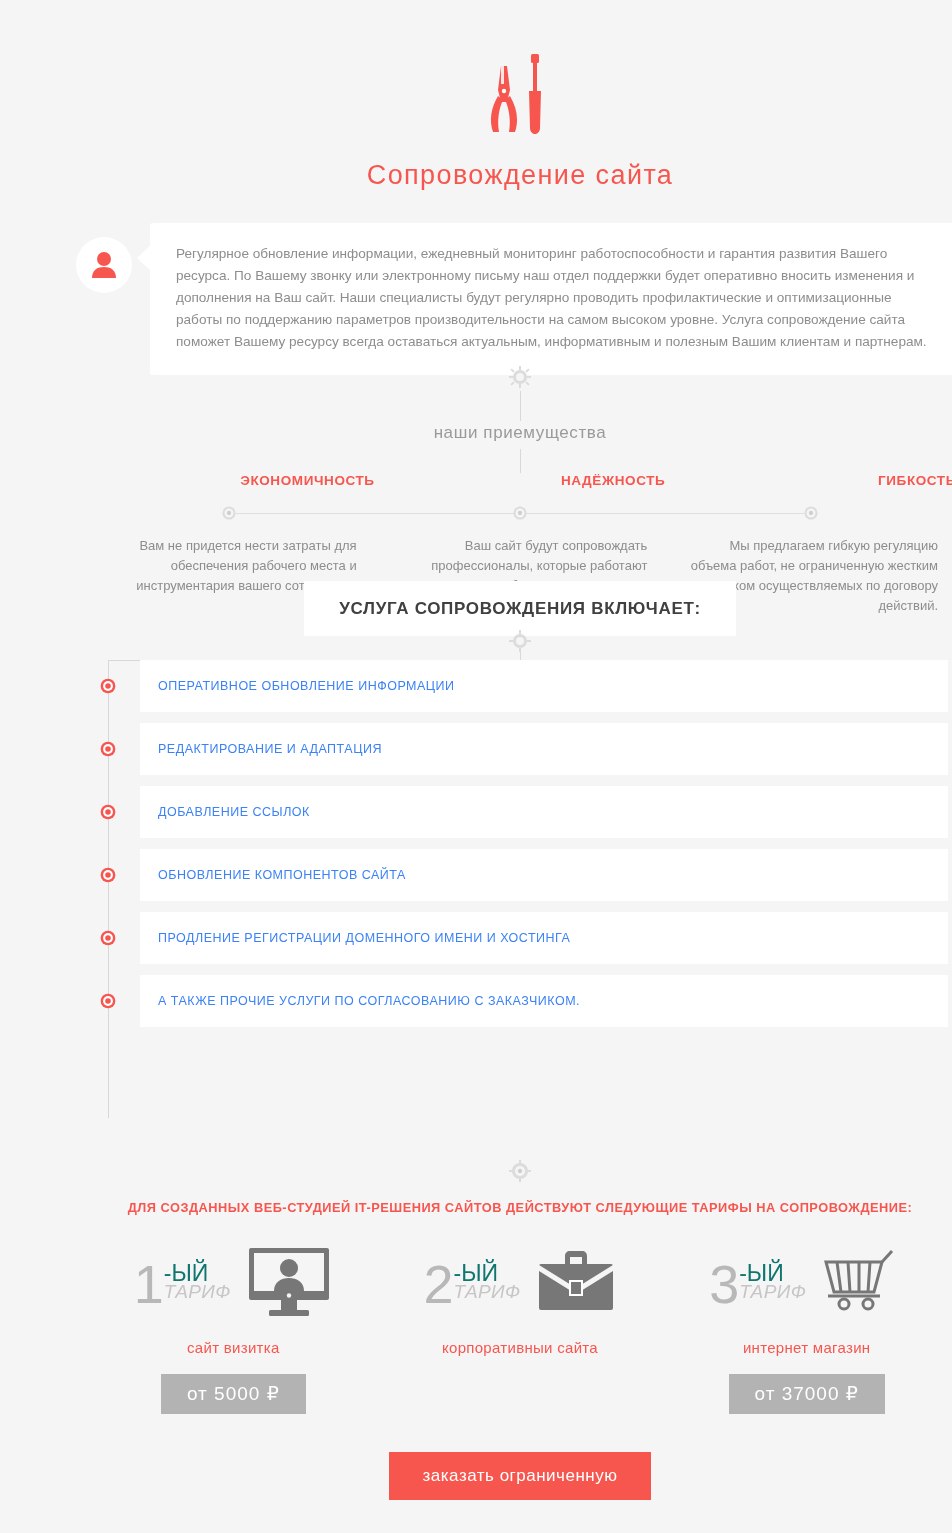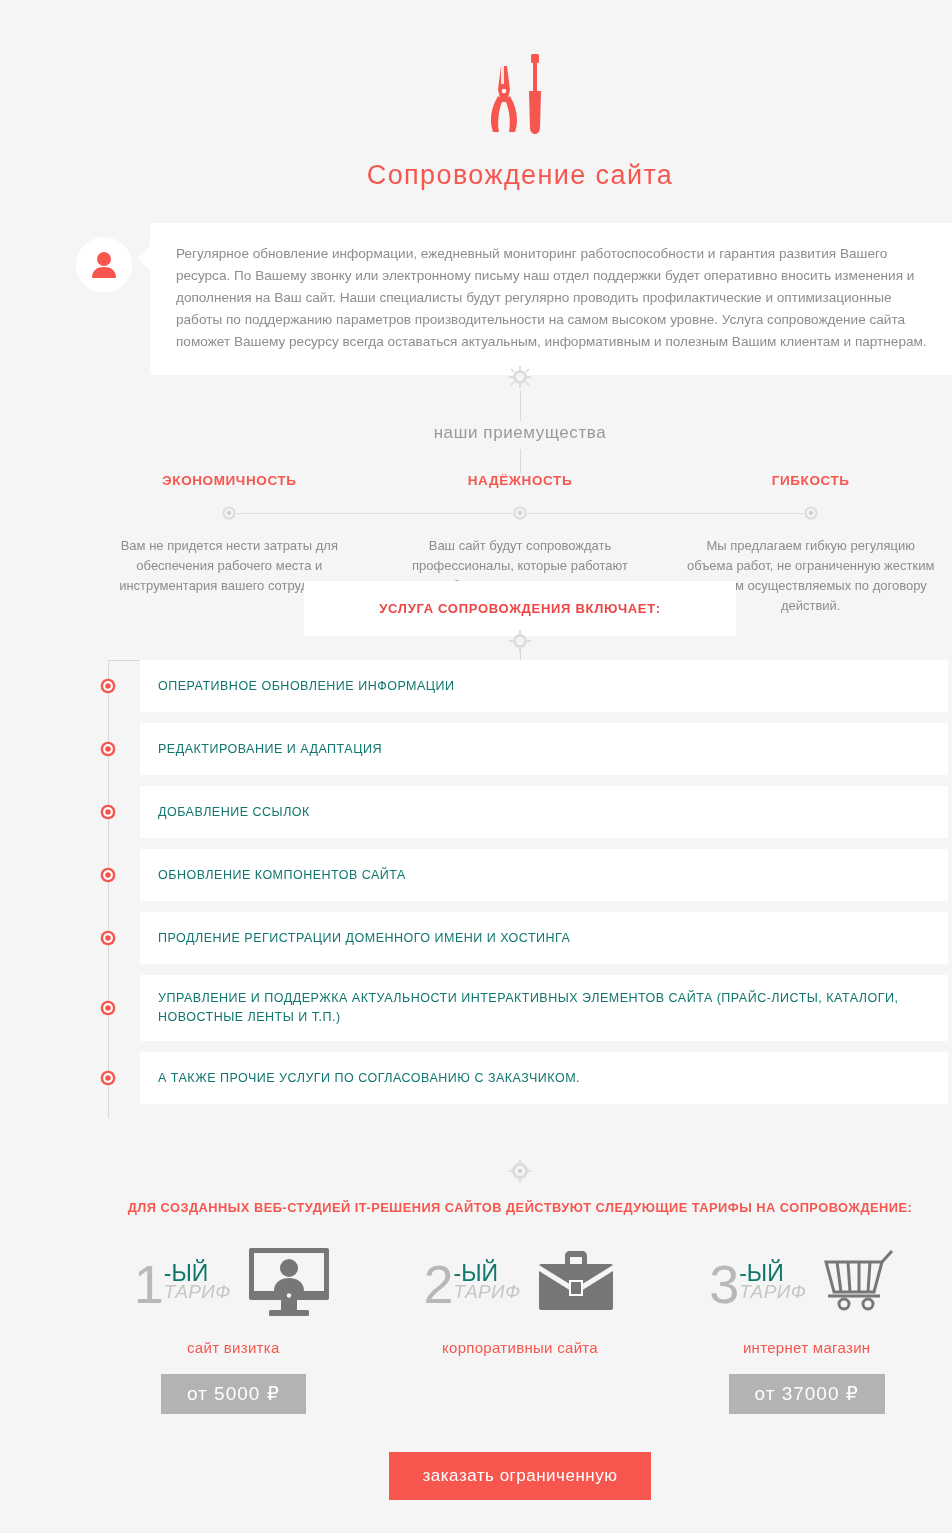--- a/index.html
+++ b/index.html
@@ -94,21 +94,21 @@
     text-align: center;
     font-size: 17px;
     color: #9a9a9a;
     letter-spacing: 0.6px;
   }
   .adv-grid {
     display: flex;
     margin: 0 40px;
     position: relative;
   }
-  .adv-col { flex: 1; text-align: center; }
+  .adv-col { flex: 1; text-align: right; }
   .adv-head {
     color: #f7564f;
     font-size: 13.5px;
     font-weight: bold;
     letter-spacing: 0.6px;
   }
   .adv-node-row {
     position: relative;
     height: 26px;
     margin-top: 12px;
@@ -140,22 +140,22 @@
     left: 260px;
     top: 581px;
     width: 432px;
     height: 55px;
     background: #ffffff;
     display: flex;
     align-items: center;
     justify-content: center;
   }
   .banner-text {
-    color: #ef4444;
-    font-size: 13px;
+    color: #404040;
+    font-size: 17px;
     font-weight: bold;
     letter-spacing: 0.7px;
   }
 
   
   .list-wrap { position: absolute; left: 0; top: 660px; width: 952px; }
   .list-rail {
     position: absolute;
     left: 64px;
     top: 0;
@@ -177,21 +177,21 @@
     background: #ffffff;
     min-height: 52px;
     display: flex;
     align-items: center;
     padding: 10px 0 10px 18px;
     margin-bottom: 11px;
   }
   .srv-label {
     font-size: 12.5px;
     letter-spacing: 0.5px;
-    color: #0f766e;
+    color: #3b82f6;
     line-height: 19px;
     padding-right: 24px;
   }
   .srv-bullet {
     position: absolute;
     left: -41px;
     top: 50%;
     margin-top: -9px;
   }
 
@@ -447,30 +447,20 @@
       <span class="srv-bullet">
         <svg width="18" height="18" viewBox="0 0 22 22" aria-hidden="true">
           <circle cx="11" cy="11" r="9" fill="#f7564f"></circle>
           <circle cx="11" cy="11" r="6" fill="#ffffff"></circle>
           <circle cx="11" cy="11" r="3.4" fill="#f7564f"></circle>
         </svg>
       </span>
       <span class="srv-label">ПРОДЛЕНИЕ РЕГИСТРАЦИИ ДОМЕННОГО ИМЕНИ И ХОСТИНГА</span>
     </div>
 
-    <div class="srv-row" style="min-height:66px;">
-      <span class="srv-bullet">
-        <svg width="18" height="18" viewBox="0 0 22 22" aria-hidden="true">
-          <circle cx="11" cy="11" r="9" fill="#f7564f"></circle>
-          <circle cx="11" cy="11" r="6" fill="#ffffff"></circle>
-          <circle cx="11" cy="11" r="3.4" fill="#f7564f"></circle>
-        </svg>
-      </span>
-      <span class="srv-label">УПРАВЛЕНИЕ И ПОДДЕРЖКА АКТУАЛЬНОСТИ ИНТЕРАКТИВНЫХ ЭЛЕМЕНТОВ САЙТА (ПРАЙС-ЛИСТЫ, КАТАЛОГИ, НОВОСТНЫЕ ЛЕНТЫ И Т.П.)</span>
-    </div>
 
     <div class="srv-row">
       <span class="srv-bullet">
         <svg width="18" height="18" viewBox="0 0 22 22" aria-hidden="true">
           <circle cx="11" cy="11" r="9" fill="#f7564f"></circle>
           <circle cx="11" cy="11" r="6" fill="#ffffff"></circle>
           <circle cx="11" cy="11" r="3.4" fill="#f7564f"></circle>
         </svg>
       </span>
       <span class="srv-label">А ТАКЖЕ ПРОЧИЕ УСЛУГИ ПО СОГЛАСОВАНИЮ С ЗАКАЗЧИКОМ.</span>

